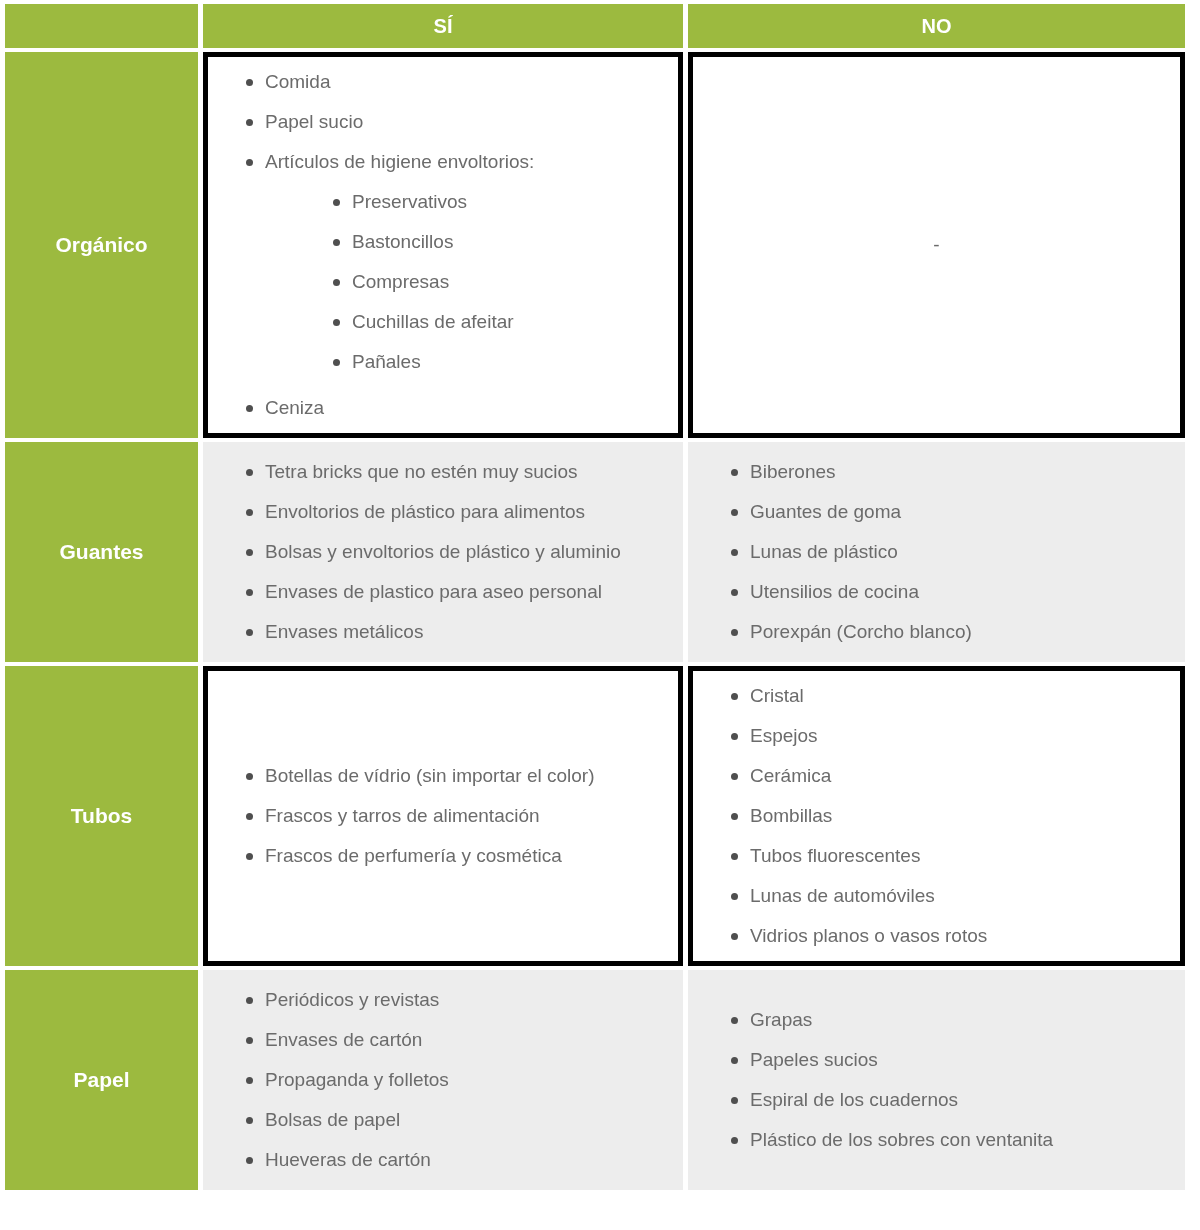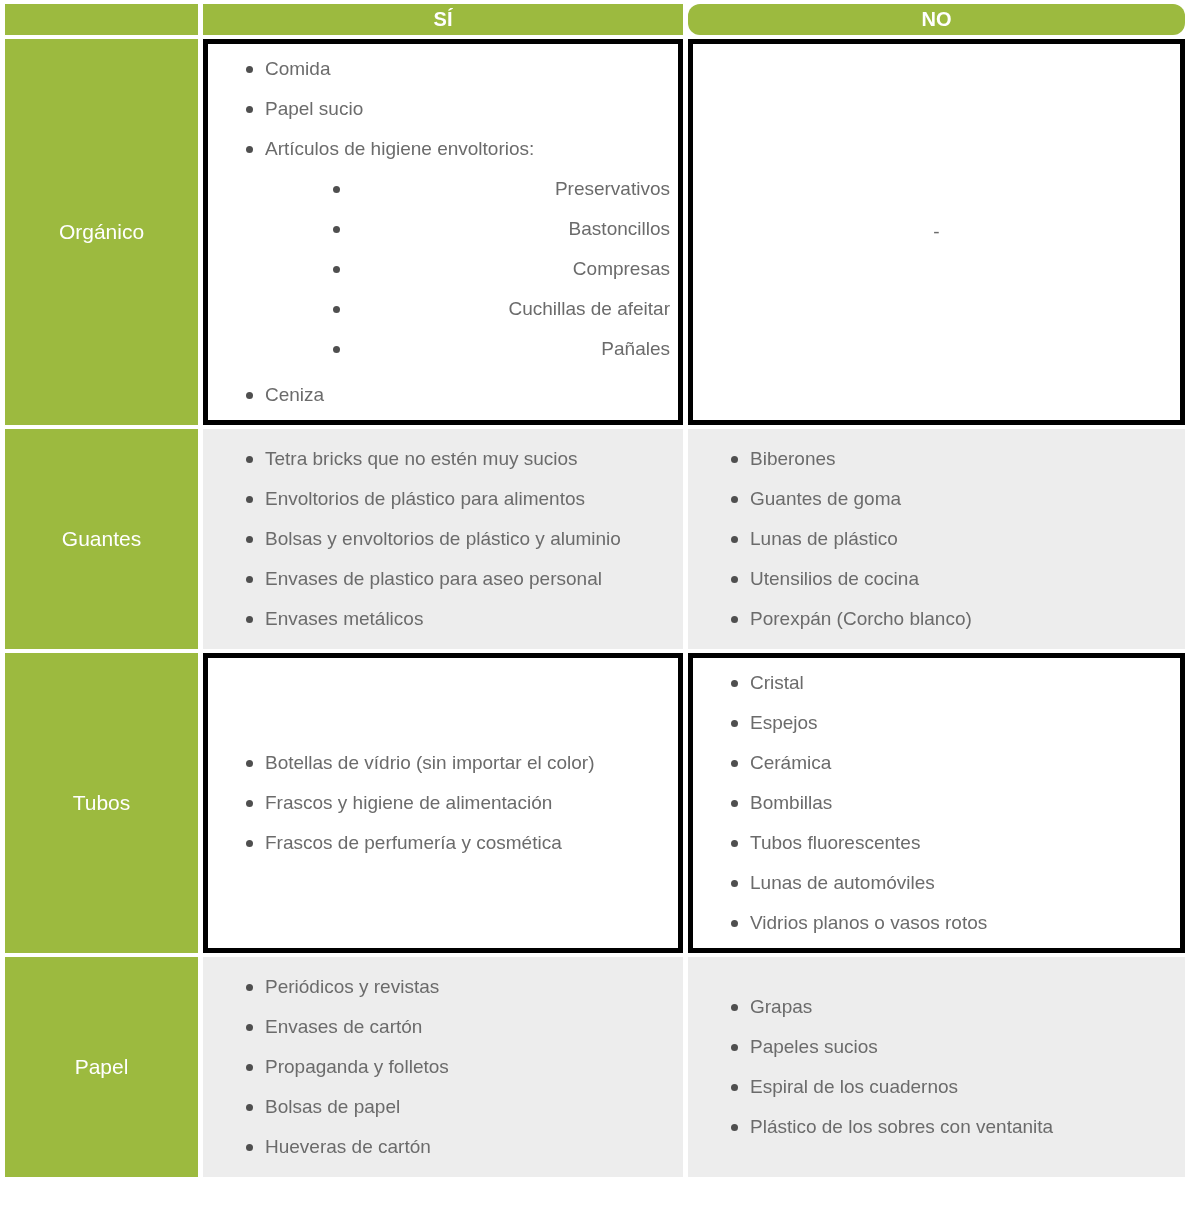--- a/index.html
+++ b/index.html
@@ -25,39 +25,39 @@
   }
   table.recycle-table {
     border-collapse: separate;
     border-spacing: 5px 4px;
     table-layout: fixed;
     width: 1190px;
   }
   th, td { padding: 0; }
   thead th {
     background: var(--green);
-    height: 31px;
+    height: 44px;
     color: #ffffff;
     font-size: 20px;
     font-weight: 700;
     text-align: center;
     vertical-align: middle;
   }
   th.col-cat { width: 193px; }
   th.col-yes { width: 480px; }
-  th.col-no  { width: auto; border-radius: 12px; }
+  th.col-no  { width: auto; }
   td.cat {
     background: var(--green);
     text-align: center;
     vertical-align: middle;
   }
   td.cat .cat-label {
     color: #ffffff;
     font-size: 21px;
-    font-weight: 400;
+    font-weight: 700;
   }
   td.body {
     background: #ffffff;
     vertical-align: middle;
     padding: 10px 8px 10px 30px;
     color: var(--body-text);
     font-size: 19px;
     border: 5px solid #000000;
   }
   tbody tr:nth-child(even) td.body { background: var(--row-gray); border-color: var(--row-gray); }
@@ -78,21 +78,20 @@
     position: absolute;
     left: 8px;
     top: 12px;
     width: 7px;
     height: 7px;
     border-radius: 50%;
     background: var(--bullet);
   }
   ul.items ul.items {
     margin: 10px 0 0 60px;
-    text-align: right;
   }
   ul.items ul.items li { margin-bottom: 10px; }
   ul.items ul.items li:last-child { margin-bottom: 16px; }
   td.body .dash {
     text-align: center;
     padding-right: 22px;
     font-size: 19px;
     color: var(--body-text);
   }
 </style>
@@ -148,21 +147,21 @@
               <li><span class="txt">Utensilios de cocina</span></li>
               <li><span class="txt">Porexpán (Corcho blanco)</span></li>
             </ul>
           </td>
         </tr>
         <tr>
           <td class="cat"><span class="cat-label">Tubos</span></td>
           <td class="body yes">
             <ul class="items">
               <li><span class="txt">Botellas de vídrio (sin importar el color)</span></li>
-              <li><span class="txt">Frascos y higiene de alimentación</span></li>
+              <li><span class="txt">Frascos y tarros de alimentación</span></li>
               <li><span class="txt">Frascos de perfumería y cosmética</span></li>
             </ul>
           </td>
           <td class="body no">
             <ul class="items">
               <li><span class="txt">Cristal</span></li>
               <li><span class="txt">Espejos</span></li>
               <li><span class="txt">Cerámica</span></li>
               <li><span class="txt">Bombillas</span></li>
               <li><span class="txt">Tubos fluorescentes</span></li>

